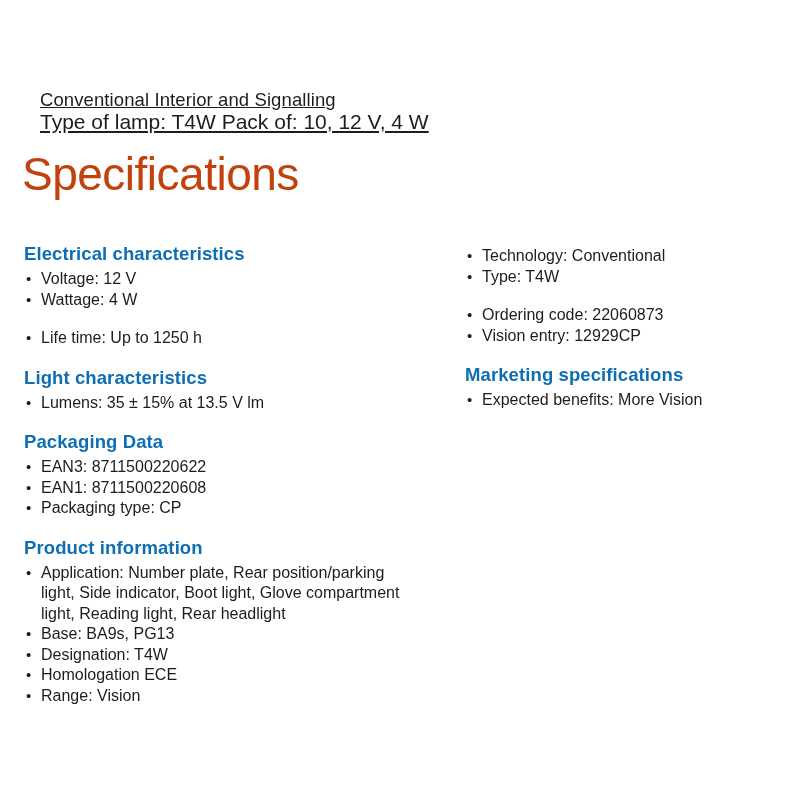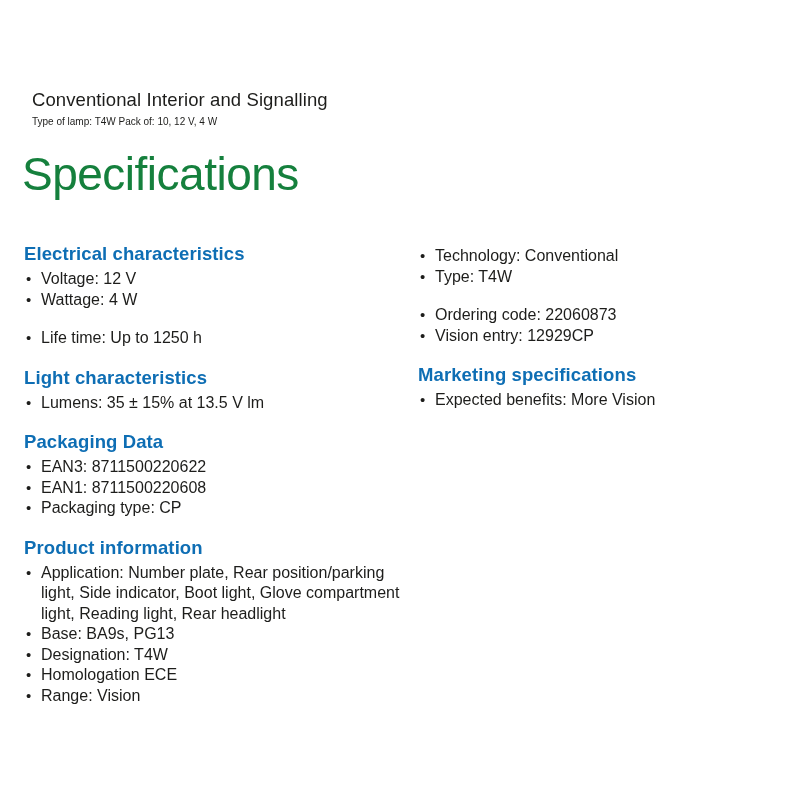--- a/index.html
+++ b/index.html
@@ -11,52 +11,54 @@
     width: 800px;
     height: 800px;
     position: relative;
     overflow: hidden;
     font-family: "Liberation Sans", sans-serif;
     color: #1d1d1b;
     -webkit-font-smoothing: antialiased;
   }
   .header-block {
     position: absolute;
-    left: 32px;
+    left: 40px;
     top: 88px;
+    text-decoration: underline;
   }
   .eyebrow {
     font-size: 18.5px;
     font-weight: 400;
     color: #1d1d1b;
     letter-spacing: 0.1px;
     line-height: 24px;
   }
   .lamp-line {
-    font-size: 10px;
+    font-size: 21px;
     font-weight: 400;
     color: #1d1d1b;
     line-height: 20px;
   }
   .page-title {
     position: absolute;
     left: 22px;
     top: 146px;
     font-size: 46px;
     font-weight: 300;
-    color: #15803d;
+    color: #c2410c;
     letter-spacing: -0.5px;
     line-height: 56px;
   }
   .columns {
     position: absolute;
     left: 24px;
     top: 243px;
     width: 752px;
     display: flex;
+    gap: 47px;
   }
   .col-left {
     width: 394px;
     flex: 0 0 394px;
   }
   .col-right {
     flex: 1 1 auto;
   }
   .spec-section {
     margin-bottom: 18px;

